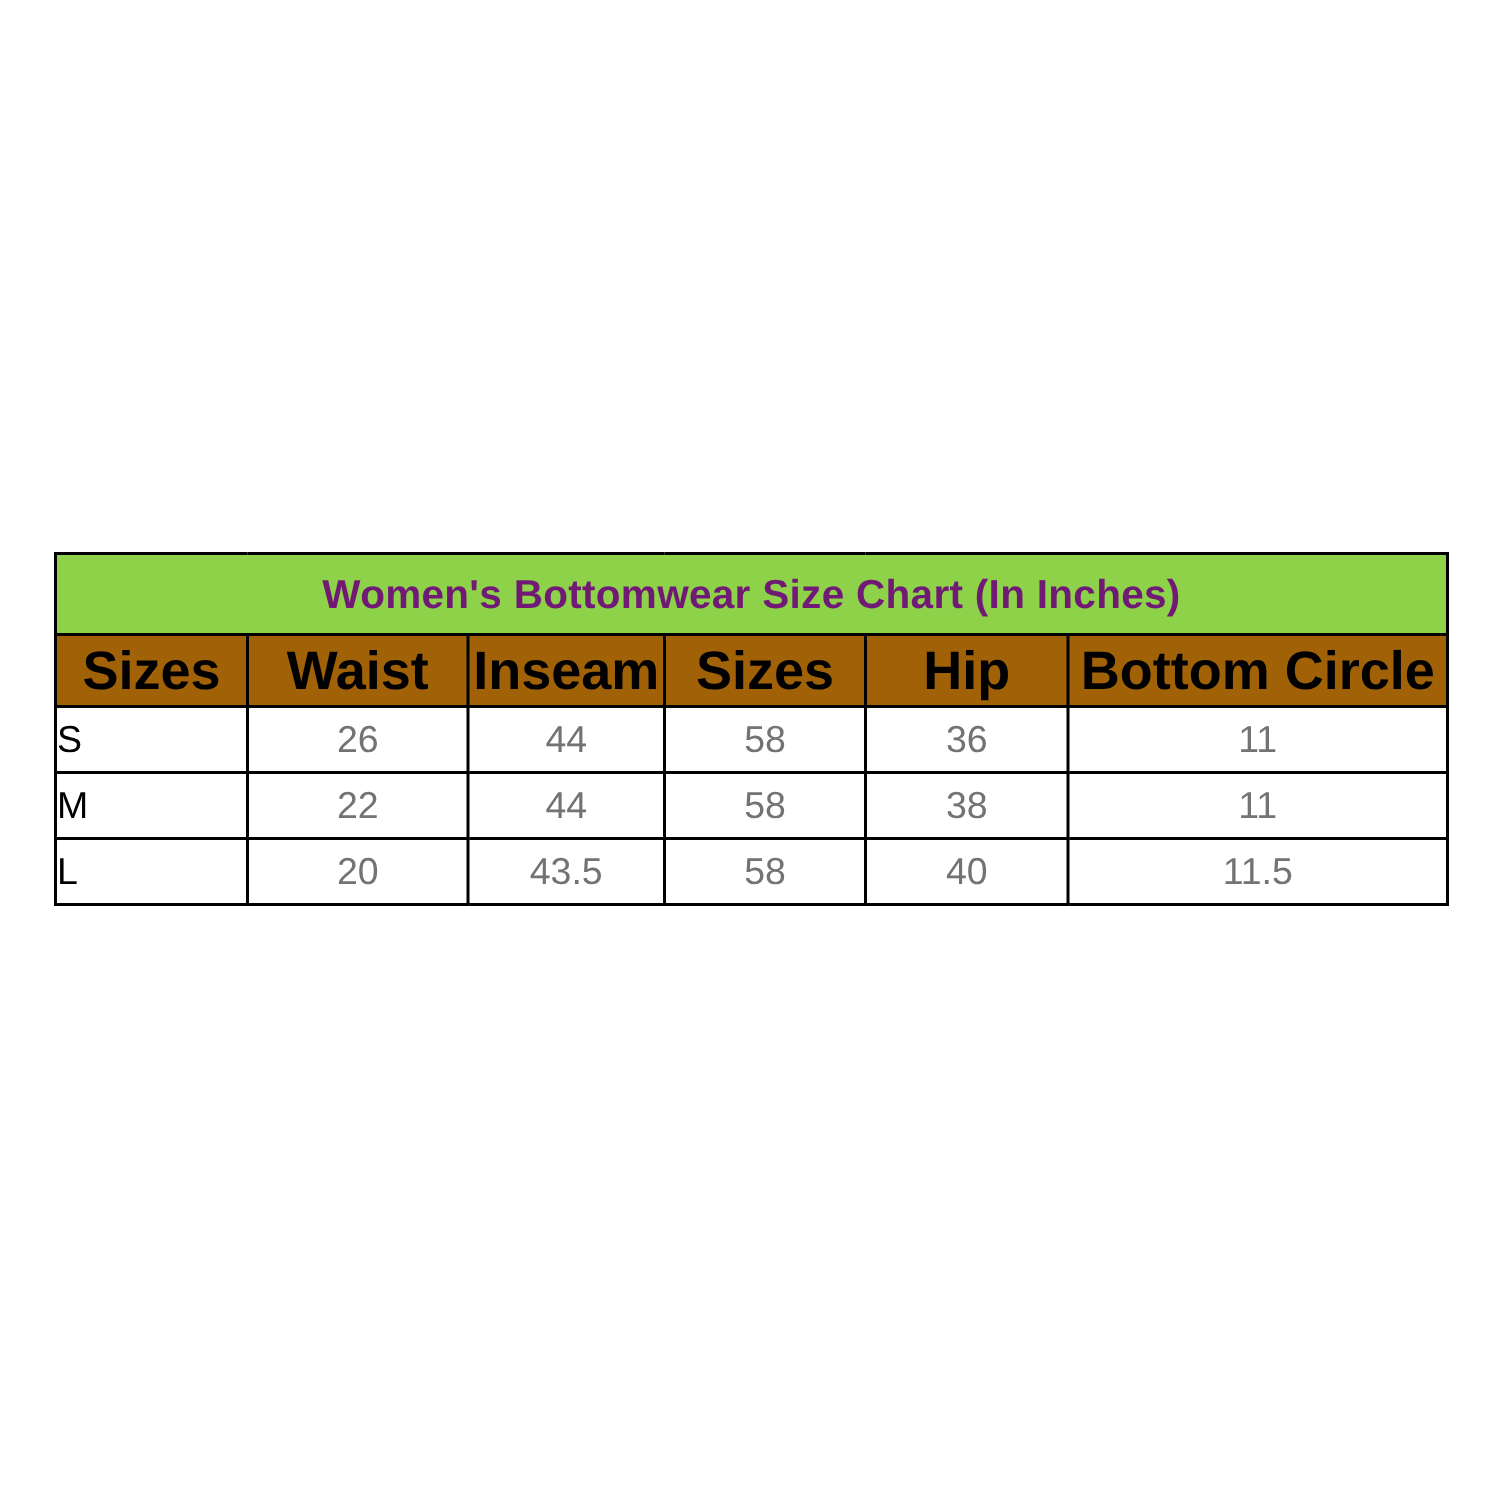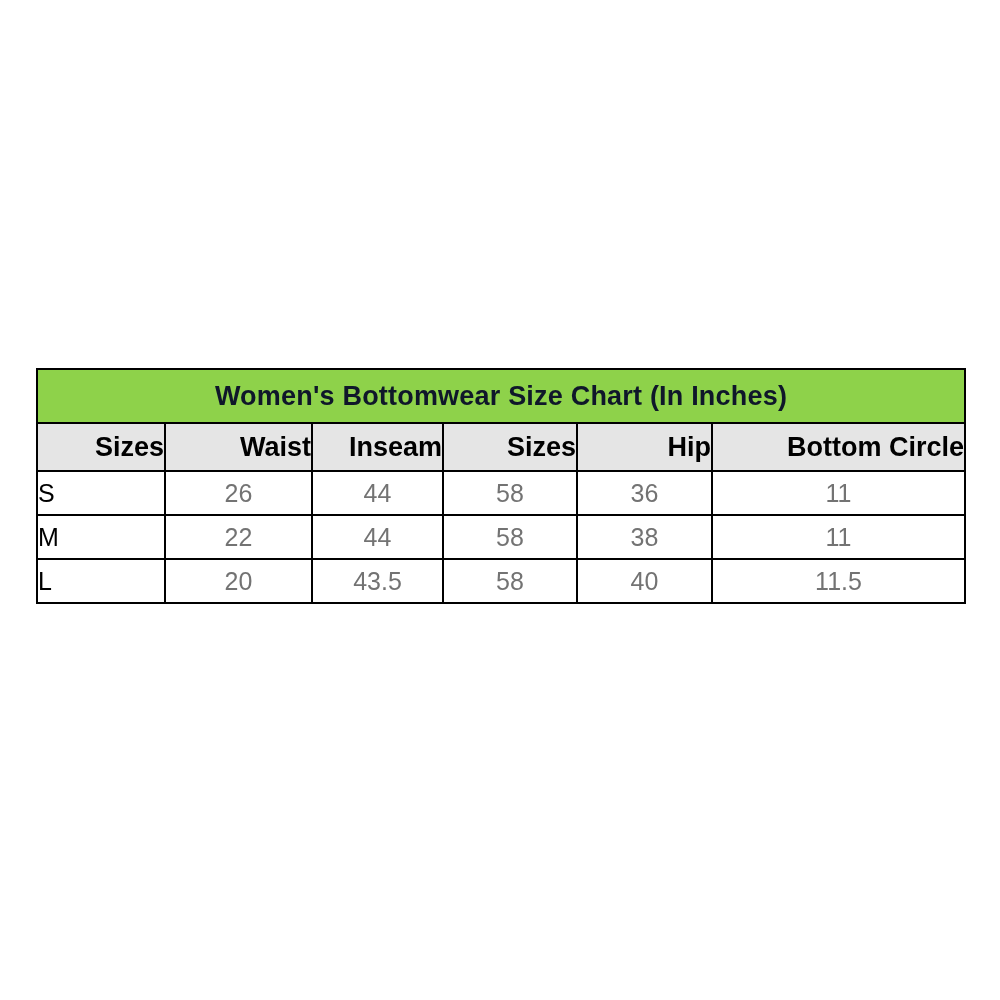--- a/index.html
+++ b/index.html
@@ -32,32 +32,32 @@
     border: 2px solid #000000;
     padding: 0;
     margin: 0;
   }
 
   .title-cell {
     background: #8ed24a;
     text-align: center;
     font-size: 27px;
     font-weight: bold;
-    color: #0f172a;
+    color: #701a75;
     height: 52px;
     letter-spacing: 0.2px;
   }
 
   .header-cell {
-    background: #e5e5e5;
-    font-size: 27px;
+    background: #a16207;
+    font-size: 36px;
     font-weight: bold;
     color: #000000;
     height: 46px;
-    text-align: right;
+    text-align: center;
     padding-left: 7px;
   }
 
   .size-cell {
     font-size: 25px;
     color: #000000;
     height: 42px;
     text-align: left;
     padding-left: 7px;
     font-weight: normal;

